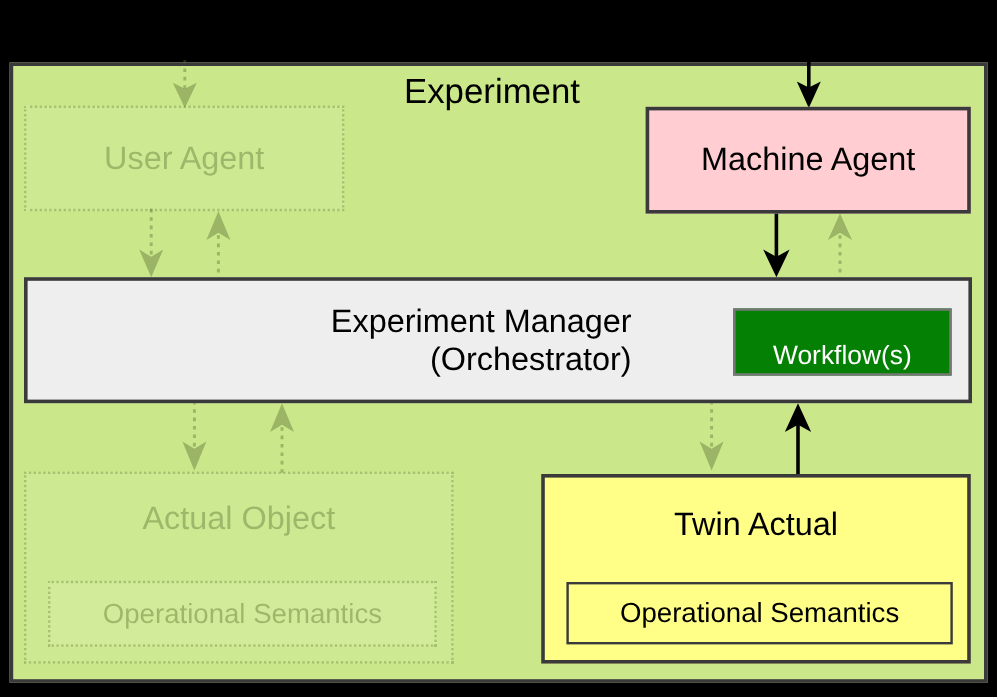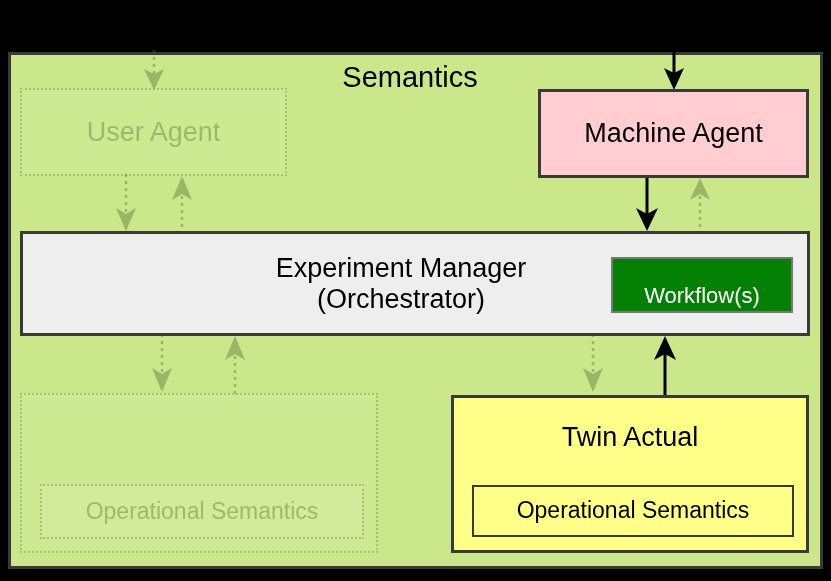--- a/index.html
+++ b/index.html
@@ -44,21 +44,21 @@
   }
 
   
   .node {
     position: absolute;
     box-sizing: border-box;
     display: flex;
     flex-direction: column;
     align-items: center;
     justify-content: center;
-    text-align: center;
+    text-align: right;
   }
 
   .node-label {
     color: #000000;
     line-height: 1.12;
     white-space: pre-line;
   }
 
   
   .machine-agent {
@@ -198,21 +198,21 @@
     opacity: 0.42;
   }
 </style>
 </head>
 <body>
 
 <div id="canvas">
 
   <div class="experiment-box"></div>
 
-  <div class="experiment-title">Semantics</div>
+  <div class="experiment-title">Experiment</div>
 
   <svg class="connector" style="left:650px; top:26px;" width="50" height="70">
     <line class="conn-solid" x1="24" y1="0" x2="24" y2="52"></line>
     <polygon class="head-solid" points="24,64 14,42 24,47 34,42"></polygon>
   </svg>
 
   <svg class="connector" style="left:134px; top:50px;" width="42" height="46">
     <line class="conn-dotted" x1="20" y1="0" x2="20" y2="28"></line>
     <polygon class="head-dotted" points="20,40 10,19 20,24 30,19"></polygon>
   </svg>
@@ -268,20 +268,21 @@
   <div class="node experiment-manager">
     <span class="node-label">Experiment Manager
 (Orchestrator)</span>
   </div>
 
   <div class="workflow-box">
     <span class="node-label">Workflow(s)</span>
   </div>
 
   <div class="node actual-object faded">
+    <span class="node-label">Actual Object</span>
     <div class="actual-inner">
       <span class="node-label">Operational Semantics</span>
     </div>
   </div>
 
   <div class="node twin-object">
     <span class="node-label">Twin Actual</span>
     <div class="twin-inner">
       <span class="node-label">Operational Semantics</span>
     </div>

